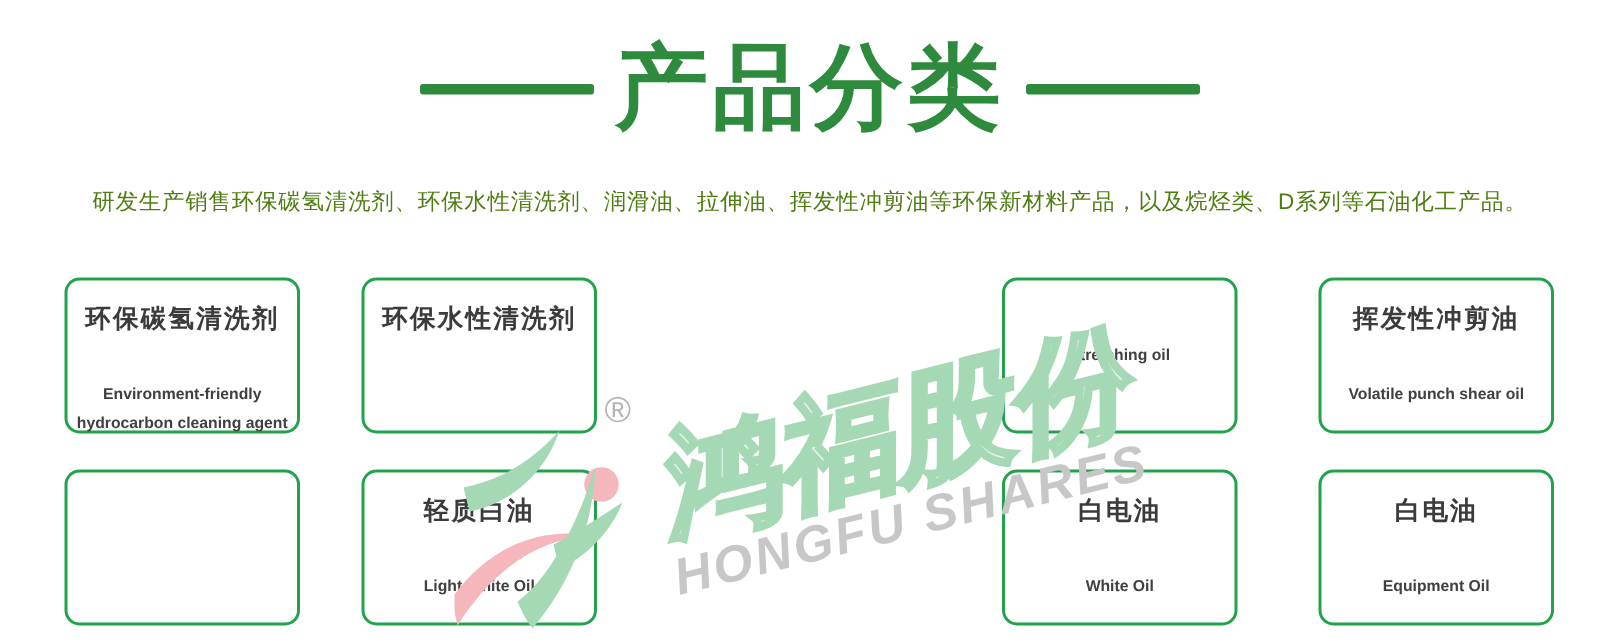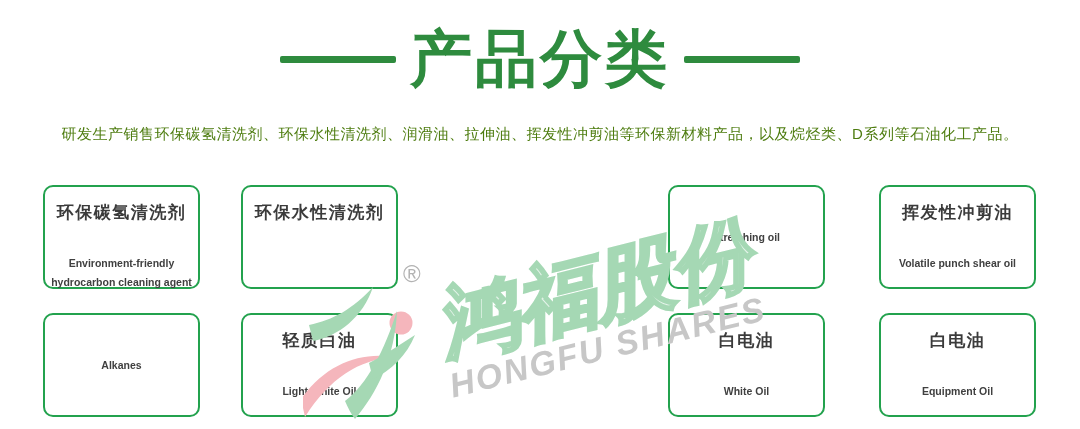--- a/index.html
+++ b/index.html
@@ -94,21 +94,20 @@
   </div>
   <div class="card row1 col4">
     <div class="en">Stretching oil</div>
   </div>
   <div class="card row1 col5">
     <div class="cn">挥发性冲剪油</div>
     <div class="en">Volatile punch shear oil</div>
   </div>
 
   <div class="card row2 col1">
-    <div class="en">Alkanes</div>
   </div>
   <div class="card row2 col2">
     <div class="cn">轻质白油</div>
     <div class="en">Light White Oil</div>
   </div>
   <div class="card row2 col4">
     <div class="cn">白电油</div>
     <div class="en">White Oil</div>
   </div>
   <div class="card row2 col5">

